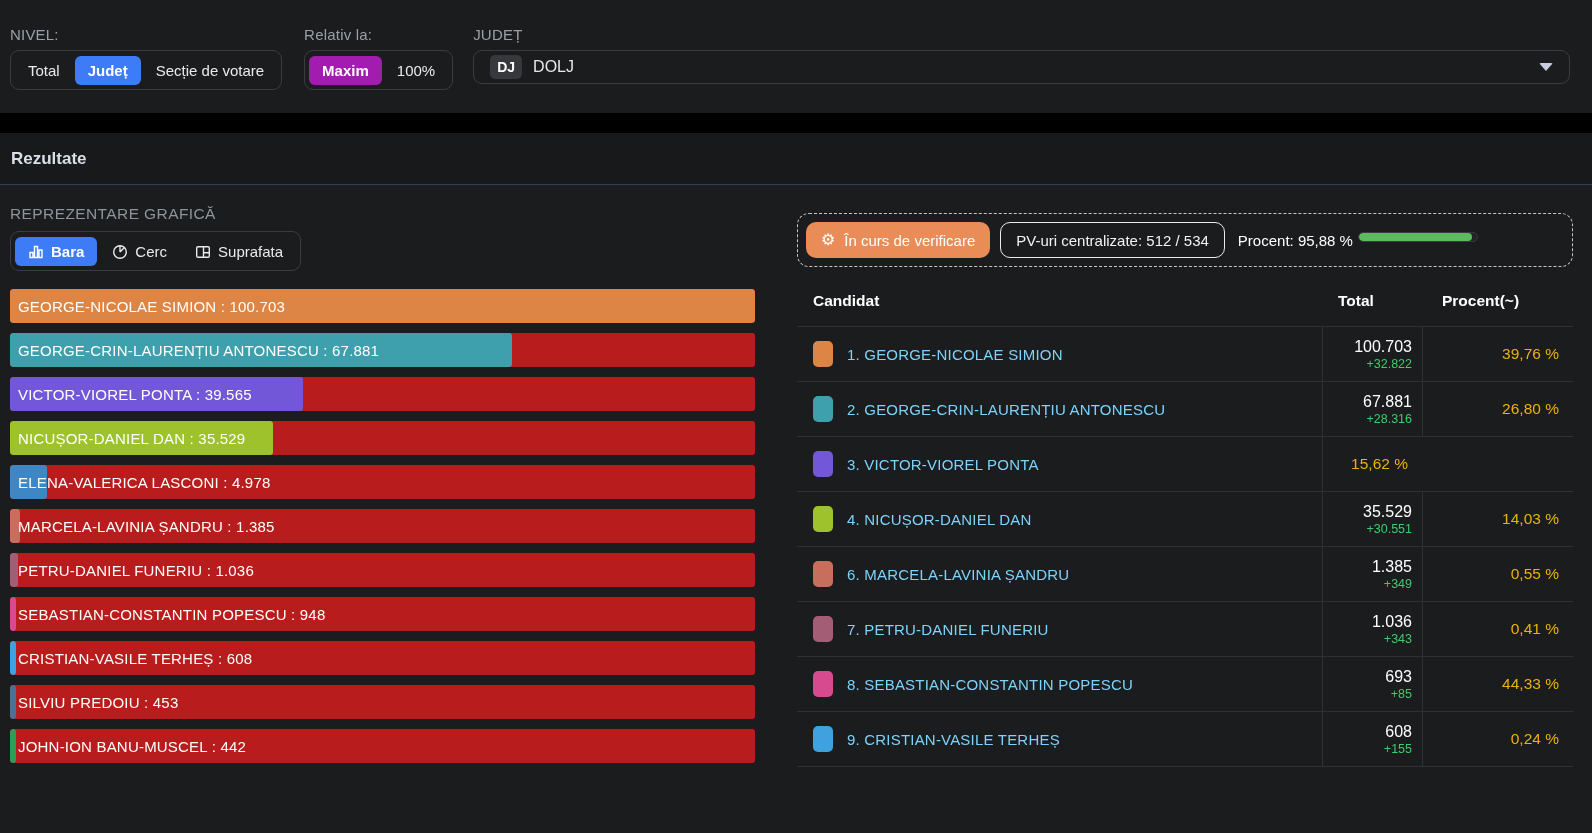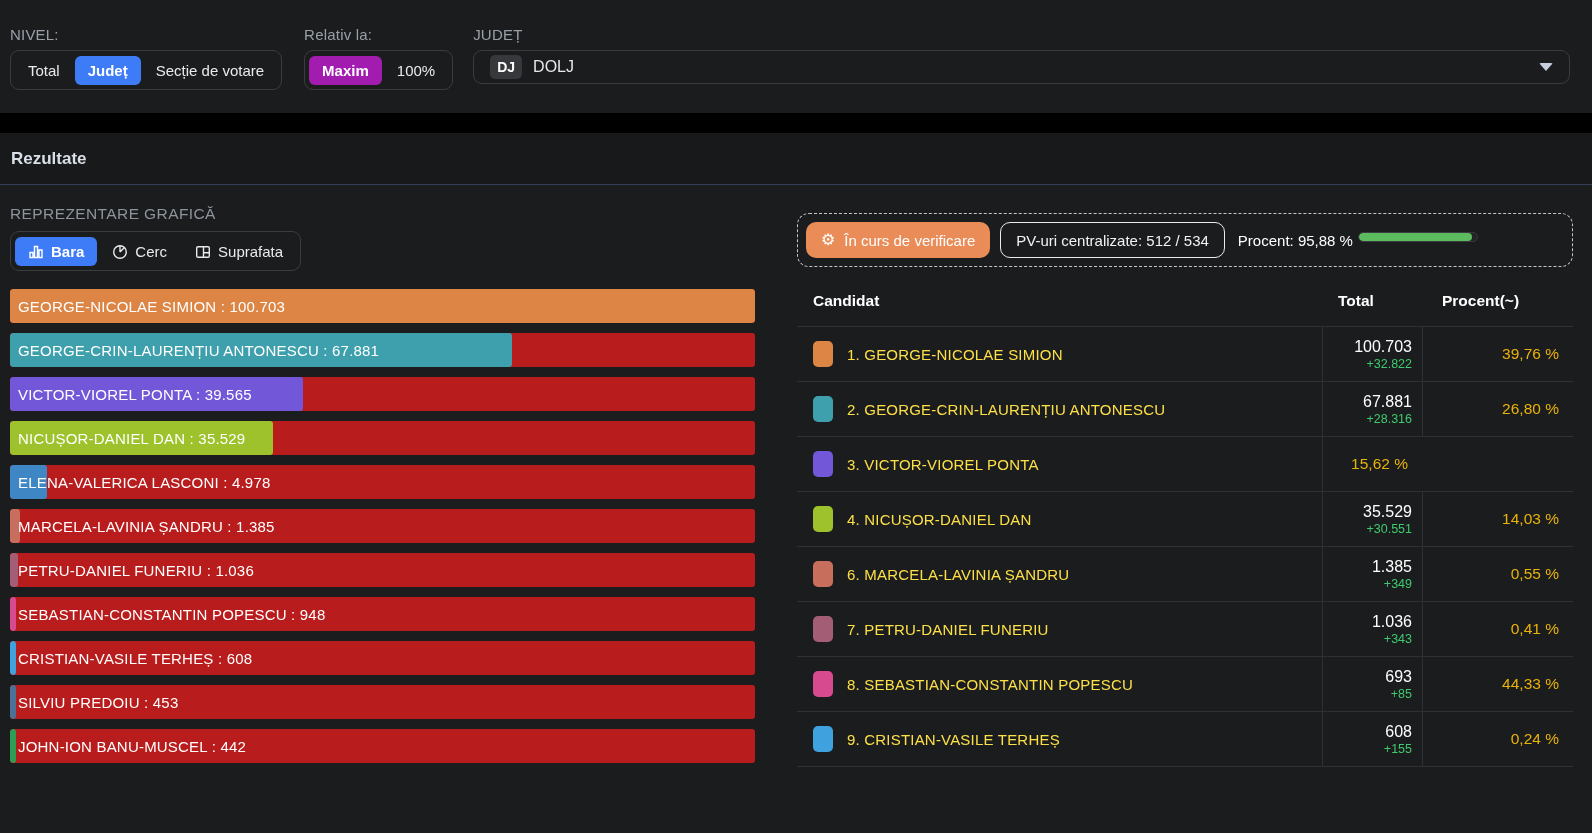--- a/index.html
+++ b/index.html
@@ -90,21 +90,21 @@
   .thead, .trow { display: grid; grid-template-columns: 1fr 100px 151px; }
   .thead { height: 50px; align-items: center; }
   .th { font-size: 15.5px; font-weight: 700; color: #fff; }
   .th.c1 { padding-left: 16px; }
   .th.c2 { padding-left: 16px; }
   .th.c3 { padding-left: 20px; }
   .trow { height: 55px; border-top: 1px solid #2e3034; }
   .tbody { border-bottom: 1px solid #2e3034; }
   .cell-cand { display: flex; align-items: center; gap: 14px; padding-left: 16px; min-width: 0; }
   .swatch { width: 20px; height: 26px; border-radius: 5px; flex: none; }
-  .cand-name { font-size: 15px; color: #fde047; letter-spacing: .2px; white-space: nowrap; overflow: hidden; }
+  .cand-name { font-size: 15px; color: #7dd3fc; letter-spacing: .2px; white-space: nowrap; overflow: hidden; }
   .cell-votes {
     border-left: 1px solid #2e3034; display: flex; flex-direction: column;
     justify-content: center; align-items: flex-end; padding-right: 10px;
   }
   .votes-main { font-size: 16px; color: #fff; }
   .votes-delta { font-size: 12.5px; margin-top: 1px; }
   .cell-pct {
     border-left: 1px solid #2e3034; display: flex; align-items: center;
     justify-content: flex-end; padding-right: 14px; font-size: 15.5px; color: #eab308;
   }

